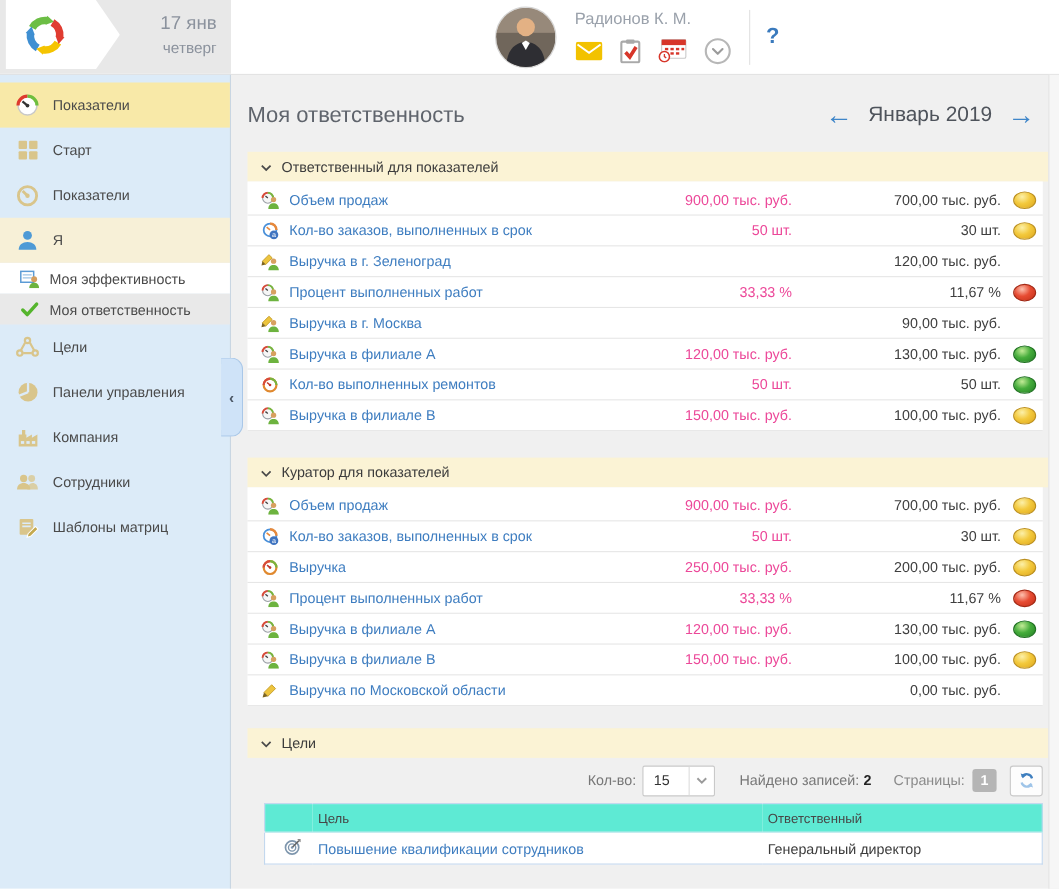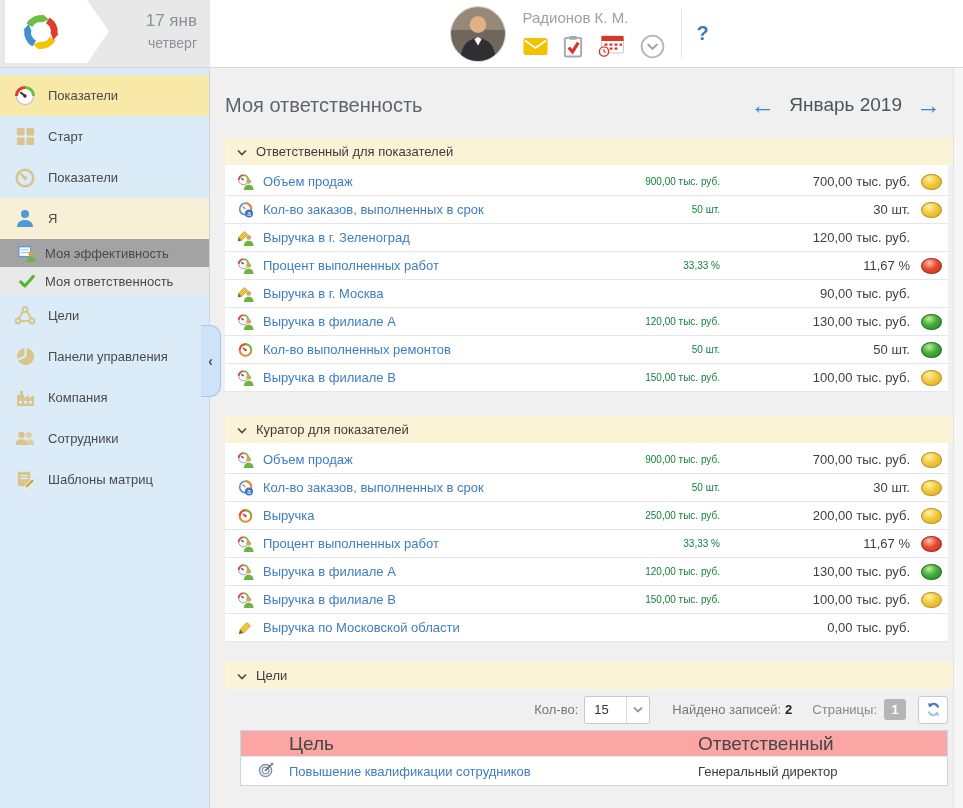--- a/index.html
+++ b/index.html
@@ -29,21 +29,21 @@
   .body-row{display:flex;height:740px;}
 
   
   aside{width:210px;flex:none;background:#dcebf8;position:relative;border-right:1px solid #c9d6e2;box-sizing:border-box;padding-top:7px;}
   .side-item{display:flex;align-items:center;gap:11px;padding-left:13px;height:41px;cursor:pointer;}
   .side-icon{width:24px;display:flex;justify-content:center;align-items:center;flex:none;}
   .side-label{font-size:13px;color:#4a4a4a;white-space:nowrap;}
   .style-selected{background:#f8e9a8;}
   .style-group{background:#f7f0d7;}
   .style-sub,.style-sub-active{height:28px;padding-left:18px;gap:9px;}
-  .style-sub{background:#a3a3a3;}
+  .style-sub{background:#ffffff;}
   .style-sub-active{background:#e9e9e9;}
   .style-sub .side-icon,.style-sub-active .side-icon{width:18px;}
   .collapse-tab{position:absolute;right:-12px;top:257px;width:19px;height:70px;background:#cfe3f8;
     border:1px solid #a9c7e8;border-left:none;border-radius:0 11px 11px 0;
     display:flex;align-items:center;justify-content:center;color:#4a5563;font-size:14px;font-weight:bold;z-index:5;cursor:pointer;}
 
   
   main{flex:1;background:#f0f0f0;padding:0 8px 0 15px;box-sizing:border-box;overflow:hidden;}
   .title-row{display:flex;justify-content:space-between;align-items:center;margin-top:20px;height:34px;}
   h1{font-size:20px;font-weight:normal;color:#5f646c;margin:0;}
@@ -52,21 +52,21 @@
   .period-label{font-size:19px;color:#4e535b;}
 
   .kpi-section{margin-top:16px;}
   .kpi-section + .kpi-section{margin-top:24px;}
   .sec-header{height:27px;background:#fbf3d5;display:flex;align-items:center;gap:9px;padding-left:12px;
     font-size:13px;color:#3c3c3c;cursor:pointer;}
   .sec-rows{background:#fff;margin-right:7px;padding-top:3px;}
   .kpi-row{display:flex;align-items:center;height:28px;border-bottom:1px solid #e6e6e6;padding:0 6px 0 12px;box-sizing:border-box;}
   .row-icon{width:17px;height:16px;margin-right:9px;flex:none;}
   .row-label{flex:1;font-size:13px;color:#3e7dc0;text-decoration:none;white-space:nowrap;overflow:hidden;cursor:pointer;}
-  .plan{width:225px;text-align:right;font-size:10px;color:#15803d;flex:none;}
+  .plan{width:225px;text-align:right;font-size:13px;color:#ec4899;flex:none;}
   .fact{width:190px;text-align:right;font-size:13px;color:#3f3f3f;flex:none;}
   .ball-slot{width:32px;flex:none;display:flex;justify-content:flex-end;}
   .ball{width:21px;height:16px;border-radius:50%;box-sizing:border-box;}
   .ball-yellow{background:radial-gradient(ellipse at 38% 28%,#fcf0a8 0%,#f3c93c 45%,#dca51d 100%);border:1px solid #bb8f1f;}
   .ball-red{background:radial-gradient(ellipse at 38% 28%,#fdc0ae 0%,#e74c33 45%,#c22f17 100%);border:1px solid #a32a16;}
   .ball-green{background:radial-gradient(ellipse at 38% 28%,#c2eb96 0%,#46ad3c 45%,#237f24 100%);border:1px solid #1f7021;}
   .ball-none{visibility:hidden;}
 
   .goals-section{margin-top:20px;}
   .goals-toolbar{height:41px;display:flex;align-items:center;justify-content:flex-end;margin-right:7px;font-size:13px;color:#777;}
@@ -75,21 +75,21 @@
   .count-chevron{width:22px;height:100%;display:flex;align-items:center;justify-content:center;border-left:1px solid #ddd;}
   .found{margin-left:22px;}
   .found-num{color:#222;font-weight:bold;margin-left:4px;}
   .pages-label{margin-left:20px;color:#8a8a8a;}
   .page-btn{width:22px;height:21px;background:#b5b5b5;border-radius:3px;color:#fff;font-size:13px;font-weight:bold;
     display:flex;align-items:center;justify-content:center;margin-left:7px;cursor:pointer;}
   .refresh-btn{width:28px;height:26px;background:#fdfdfd;border:1px solid #c9c9c9;border-radius:3px;
     display:flex;align-items:center;justify-content:center;margin-left:12px;cursor:pointer;}
 
   .goals-table{margin-left:15px;margin-right:7px;background:#fff;border:1px solid #c3d8ee;border-collapse:collapse;width:calc(100% - 22px);}
-  .goals-table th{background:#fca5a5;font-weight:normal;font-size:19px;color:#474747;text-align:left;height:23px;padding-left:5px;}
+  .goals-table th{background:#5eead4;font-weight:normal;font-size:12px;color:#474747;text-align:left;height:23px;padding-left:5px;}
   .goals-table td{font-size:13px;height:26px;border-top:1px solid #dfeaf6;padding-left:5px;}
   .col-icon{width:34px;text-align:center;padding-left:8px !important;}
   .goal-link{color:#3e7dc0;text-decoration:none;cursor:pointer;}
   .col-resp{width:248px;color:#3b3b3b;}
 
   .scrollbar{position:absolute;top:68px;right:0;bottom:0;width:9px;background:#f6f6f6;border-left:1px solid #e3e3e3;}
 </style>
 </head>
 <body>
 

